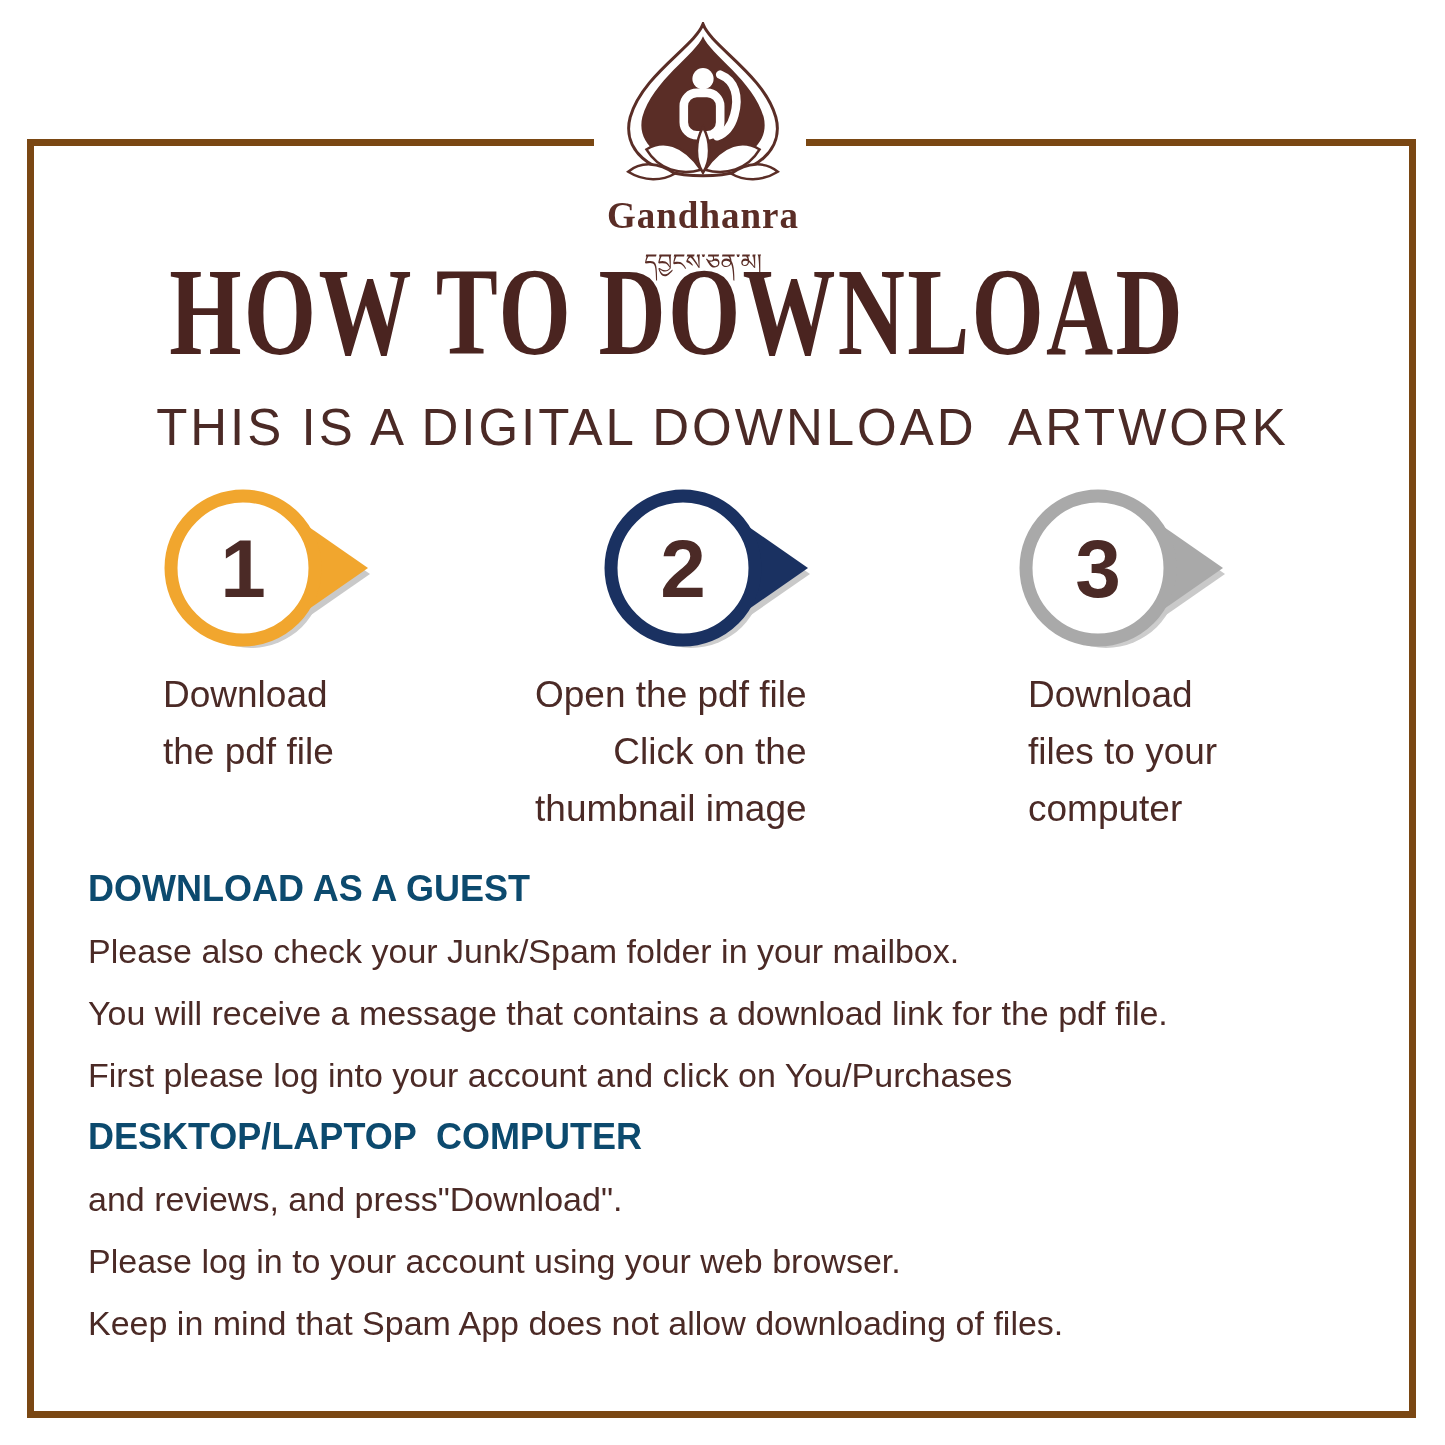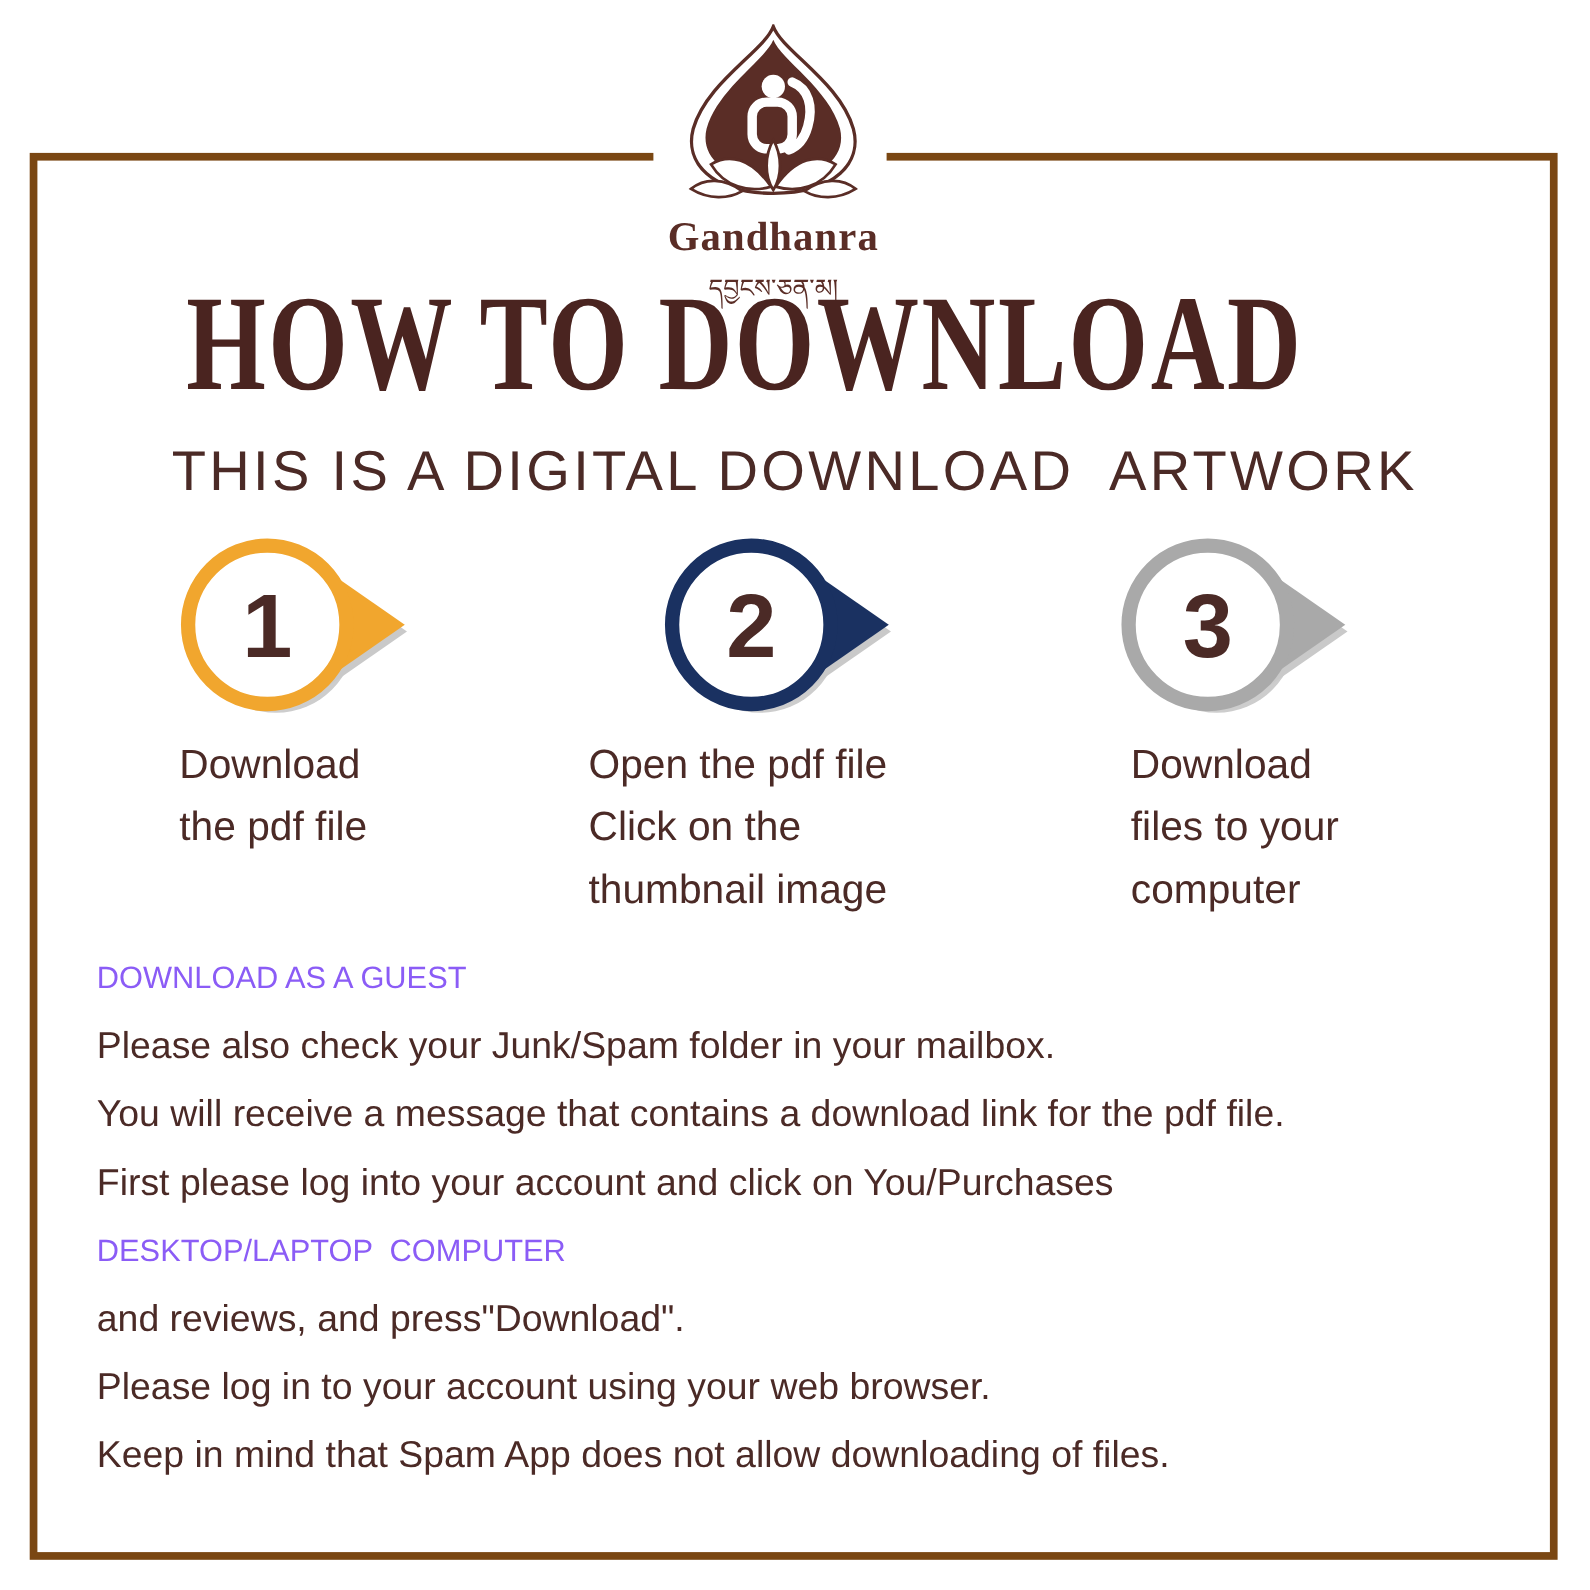--- a/index.html
+++ b/index.html
@@ -22,25 +22,25 @@
     font-family:"Liberation Serif",serif;font-weight:bold;font-size:124px;line-height:118px;
     letter-spacing:3px;color:#4a2420;white-space:pre;}
   .subtitle{position:absolute;left:0;top:398px;width:1445px;text-align:center;
     font-size:51px;letter-spacing:3px;color:#4b2a26;white-space:pre;}
   
   .marker{position:absolute;width:230px;height:180px;top:478px;}
   .marker.m1{left:158px;} .marker.m2{left:598px;} .marker.m3{left:1013px;}
   .marker text{font-family:"Liberation Sans",sans-serif;font-weight:600;fill:#4b2a26;}
   
   .caption{position:absolute;top:666px;font-size:37px;line-height:57px;color:#4b2a26;}
-  .caption.c1{left:163px;} .caption.c2{left:535px;} .caption.c3{left:1028px;}
+  .caption.c1{left:163px;} .caption.c2{left:535px;text-align:right;} .caption.c3{left:1028px;}
   
   .sections{position:absolute;left:88px;top:858px;width:1310px;}
   .line{line-height:62px;white-space:pre-wrap;}
-  .red-header{color:#8b5cf6;font-size:28px;}
+  .red-header{color:#0c4a6e;font-size:36px;font-weight:bold;}
   .body-line{color:#4b2a26;font-size:34px;}
 </style>
 </head>
 <body>
 
 <div id="canvas">
 
   <div class="frame"></div>
   <div class="frame-gap"></div>
 

